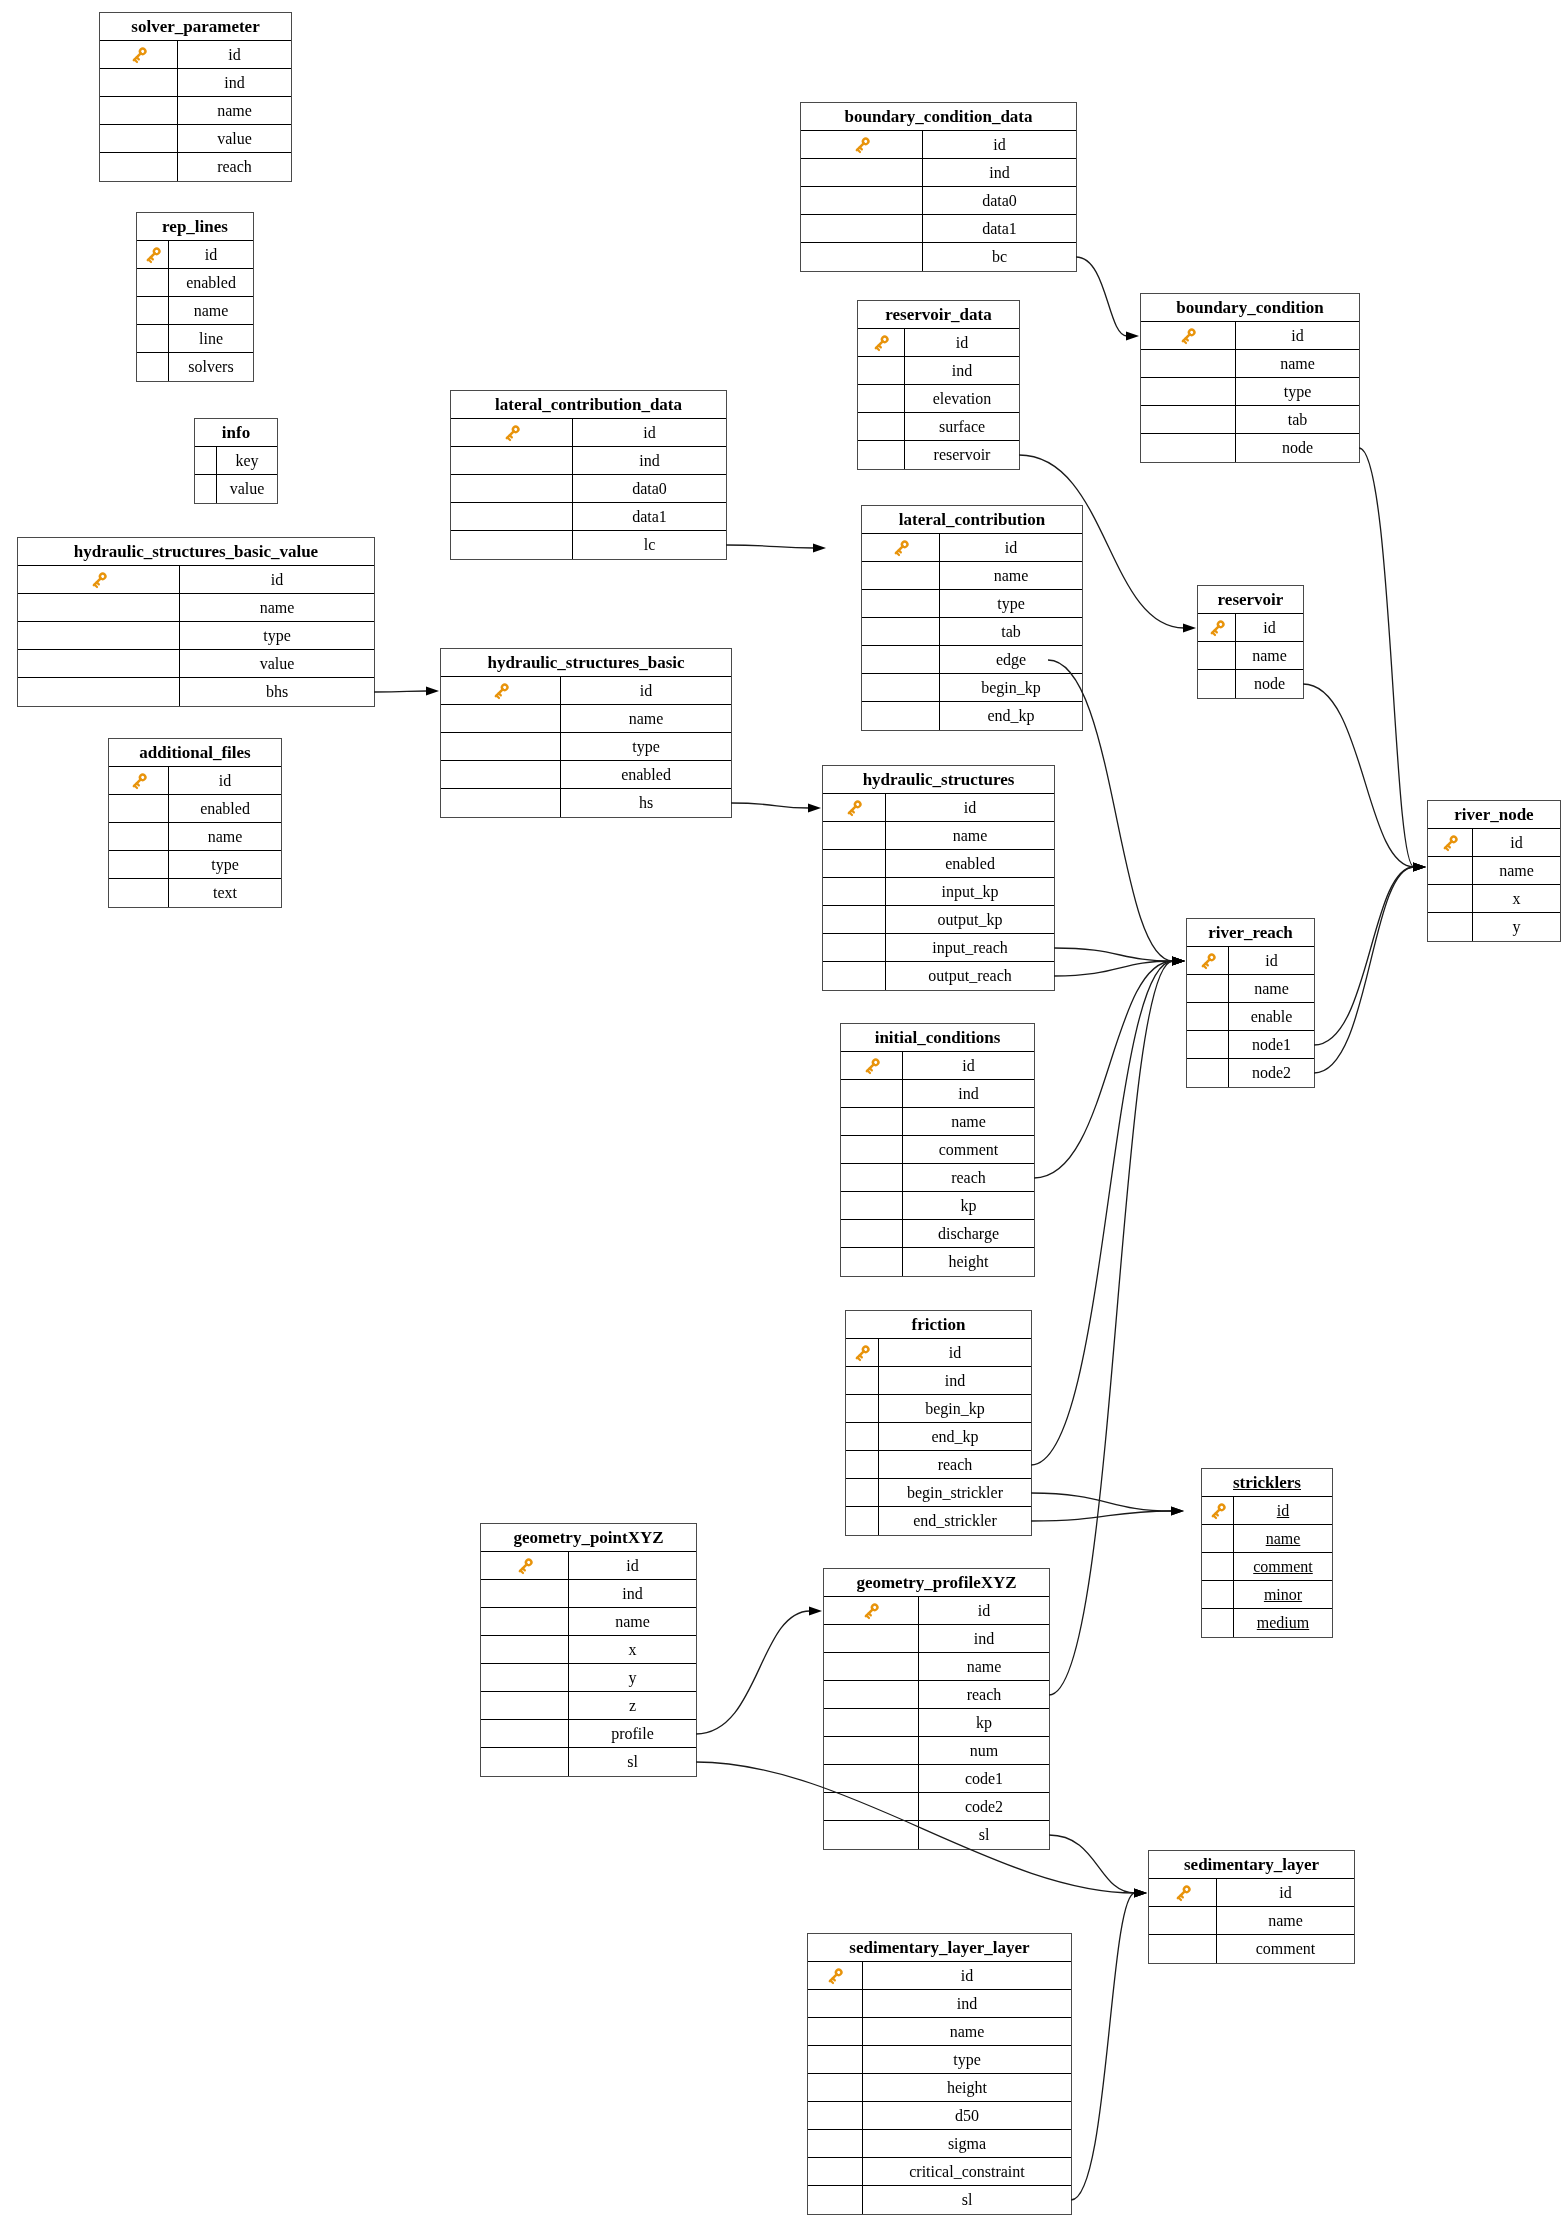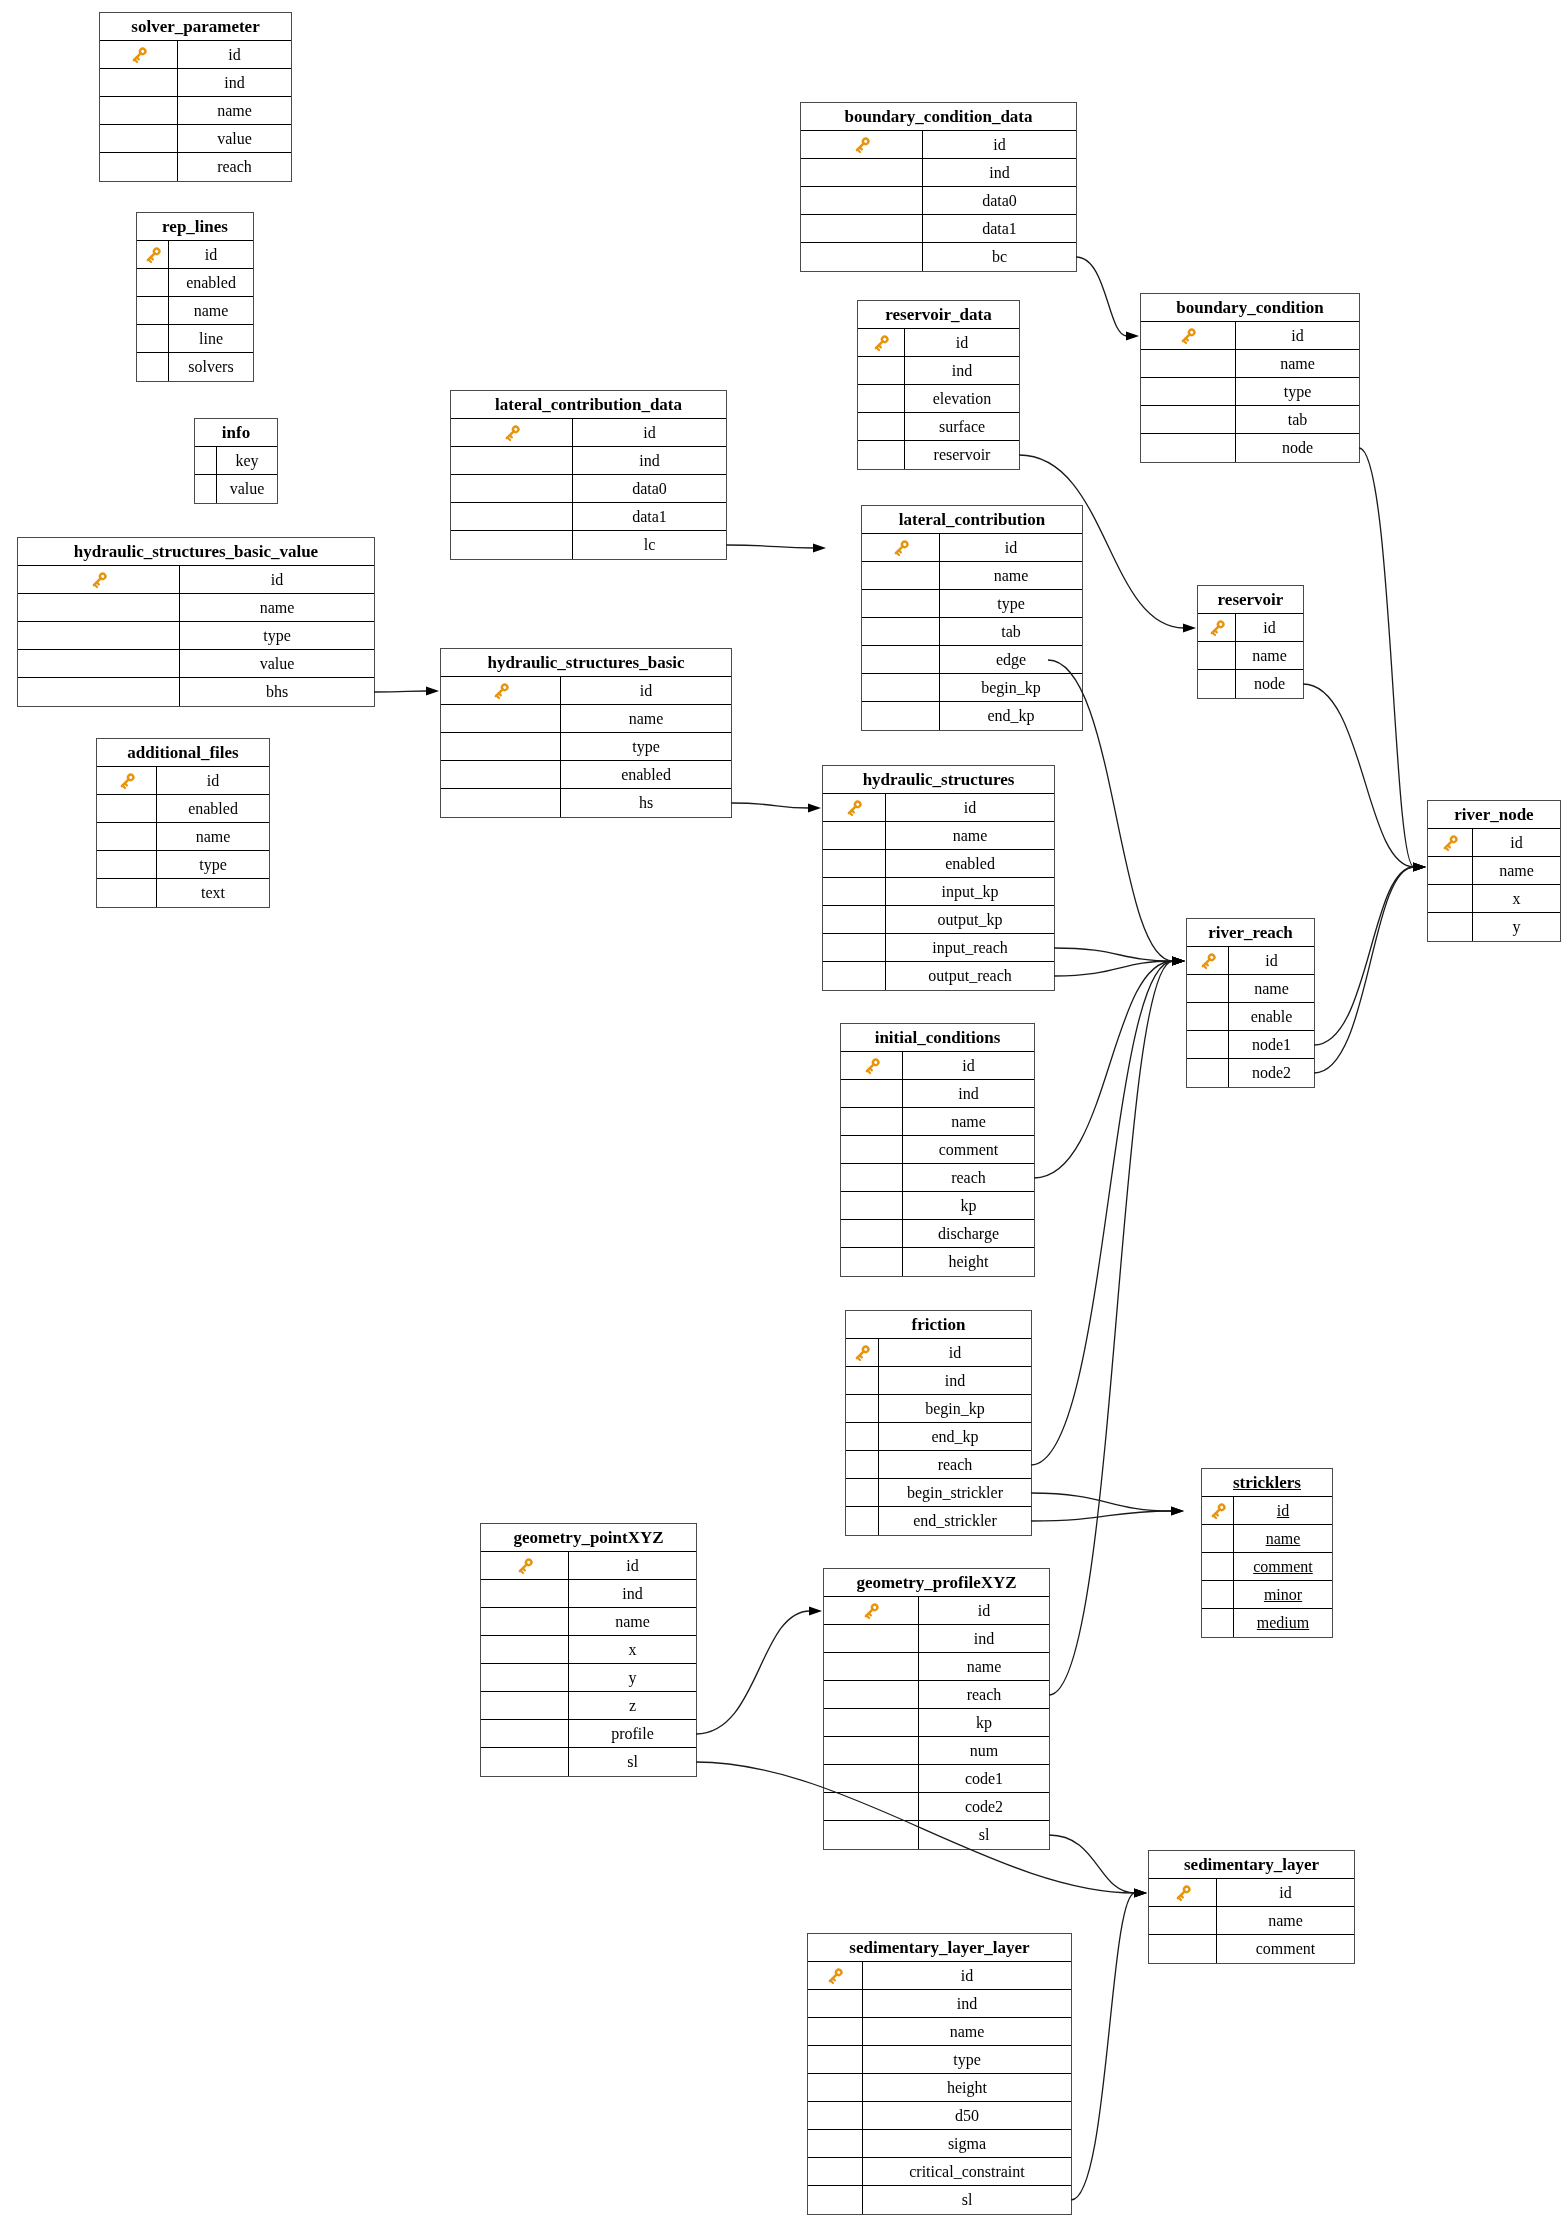--- a/index.html
+++ b/index.html
@@ -162,21 +162,21 @@
       </div>
       <div class="db-row">
         <div class="db-keycell" style="width: 162px;"></div>
         <div class="db-fieldname">value</div>
       </div>
       <div class="db-row">
         <div class="db-keycell" style="width: 162px;"></div>
         <div class="db-fieldname">bhs</div>
       </div>
     </div>
-    <div class="db-table" style="left: 96px; top: 738px; width: 172px;">
+    <div class="db-table" style="left: 108px; top: 738px; width: 172px;">
       <div class="db-header">additional_files</div>
       <div class="db-row">
         <div class="db-keycell" style="width: 60px;">
           <svg width="20" height="20" viewBox="0 0 20 20">
             <g transform="rotate(135 10 10)" stroke="#e8940c" fill="none" stroke-linecap="round">
               <circle cx="4.8" cy="10" r="2.7" stroke-width="2.4"></circle>
               <path d="M7.6 10 H17.2" stroke-width="2.6"></path>
               <path d="M13.2 10 v-3" stroke-width="2.2"></path>
               <path d="M16.4 10 v-3.6" stroke-width="2.2"></path>
             </g>

